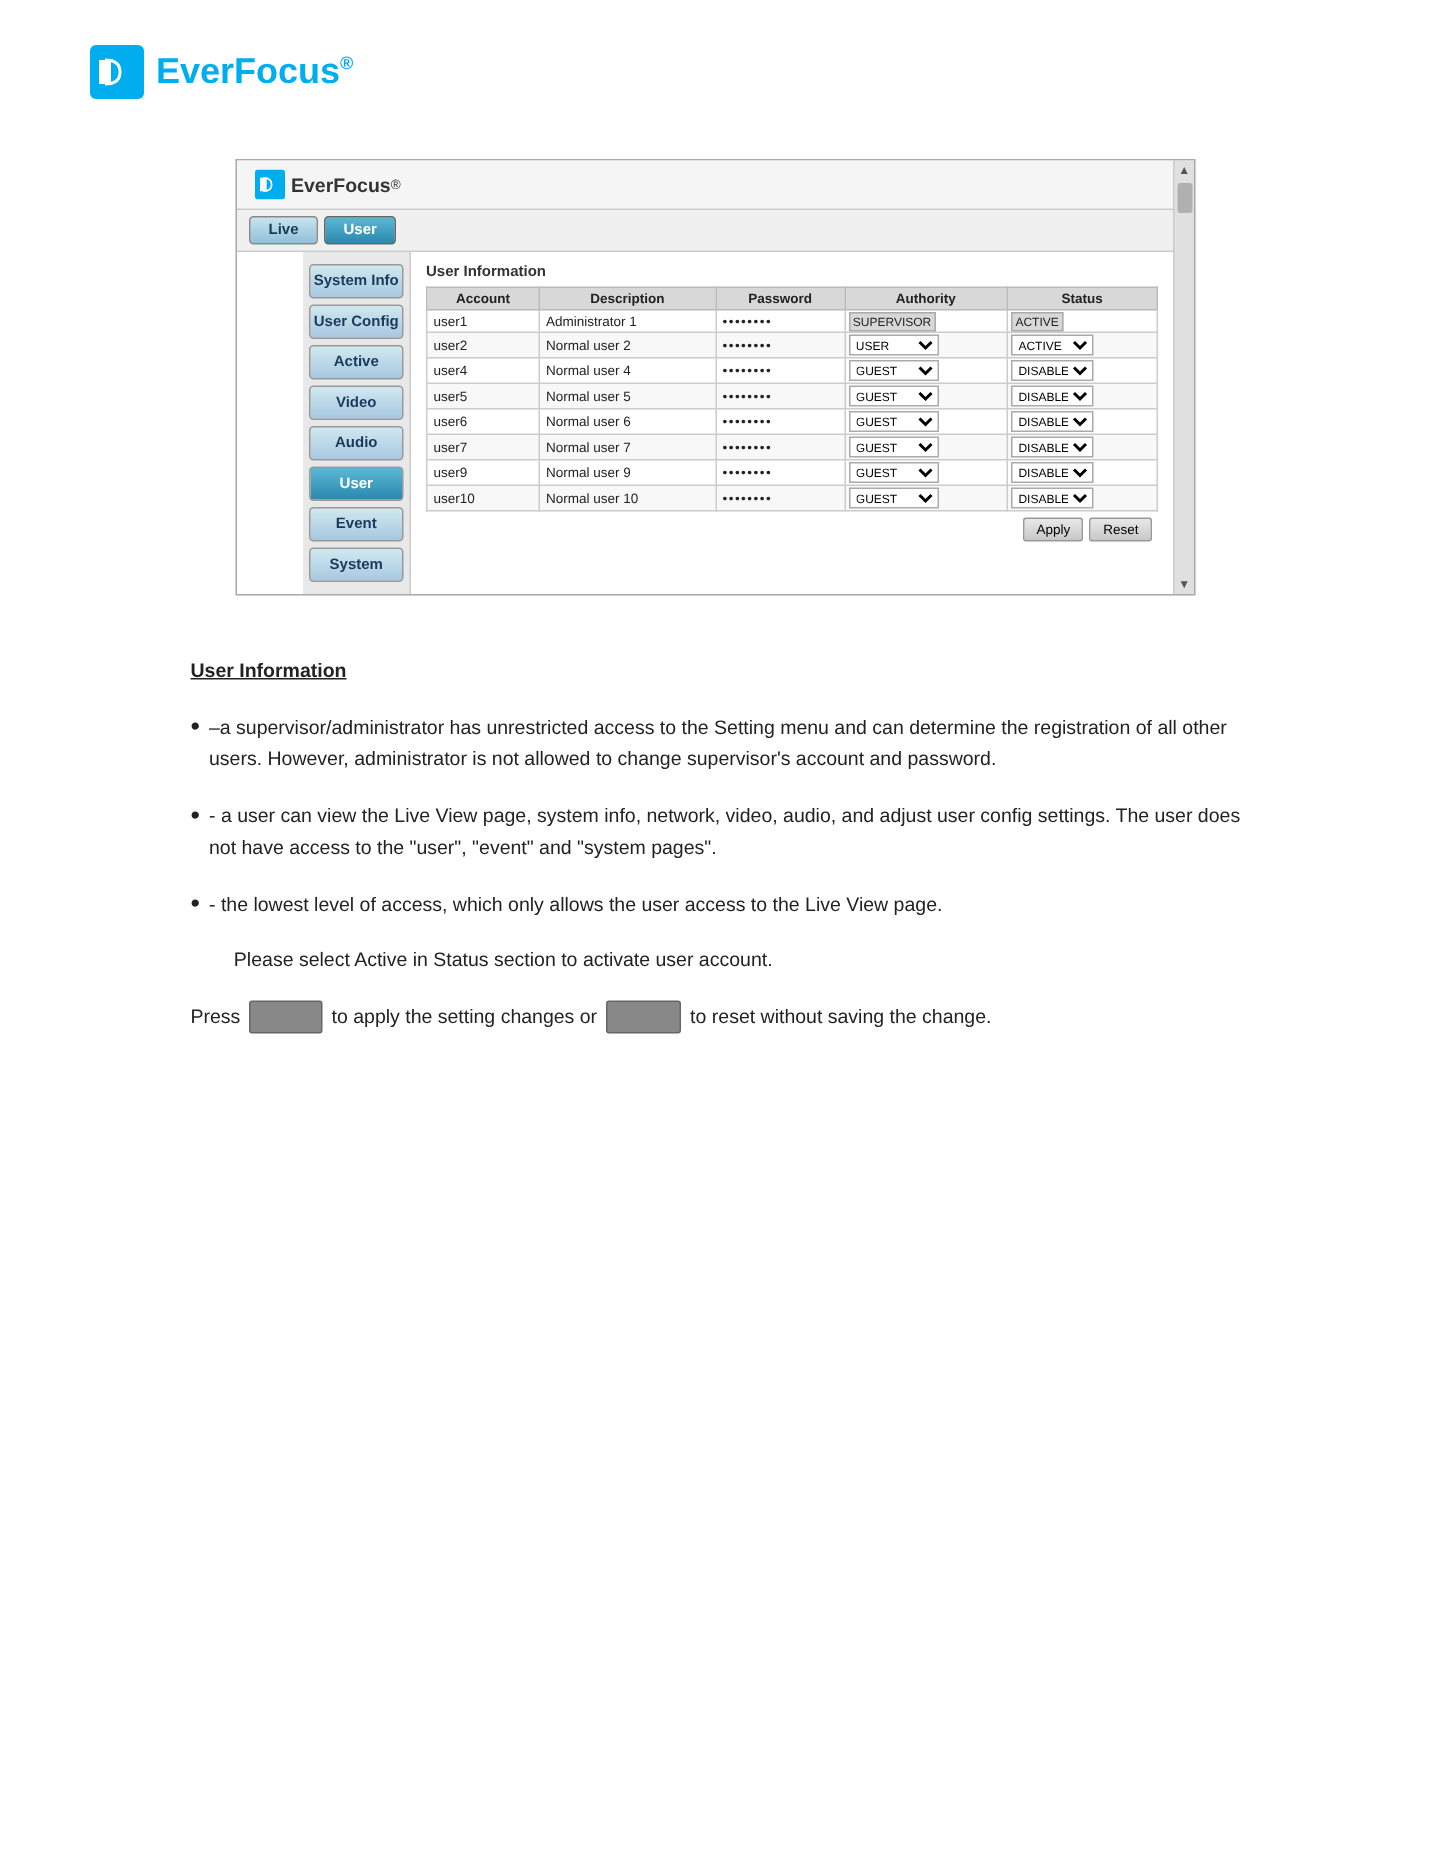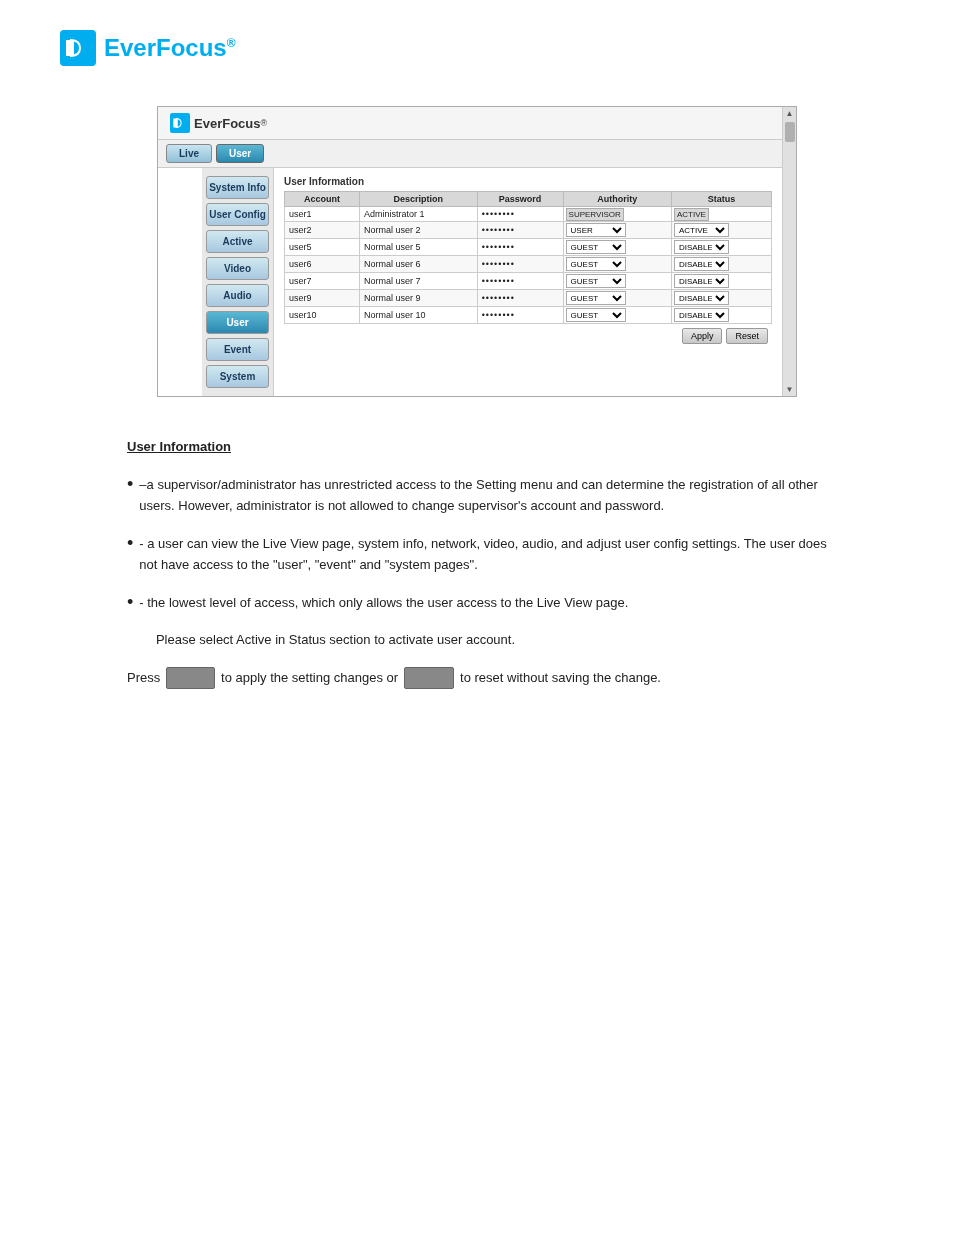--- a/index.html
+++ b/index.html
@@ -333,20 +333,27 @@
                     <td style="padding: 1px 2px;"><span class="authority-label">ACTIVE</span></td>
                   </tr>
                   <tr>
                     <td>user2</td>
                     <td>Normal user 2</td>
                     <td class="pwd-dots">••••••••</td>
                     <td style="padding: 1px 2px;"><select class="mini-select"><option value="SUPERVISOR">SUPERVISOR</option><option value="USER" selected="">USER</option><option value="GUEST">GUEST</option></select></td>
                     <td style="padding: 1px 2px;"><select class="status-select"><option value="ACTIVE">ACTIVE</option><option value="DISABLE">DISABLE</option></select></td>
                   </tr>
                   <tr>
+                    <td>user4</td>
+                    <td>Normal user 4</td>
+                    <td class="pwd-dots">••••••••</td>
+                    <td style="padding: 1px 2px;"><select class="mini-select"><option value="SUPERVISOR">SUPERVISOR</option><option value="USER">USER</option><option value="GUEST" selected="">GUEST</option></select></td>
+                    <td style="padding: 1px 2px;"><select class="status-select"><option value="ACTIVE">ACTIVE</option><option value="DISABLE" selected="">DISABLE</option></select></td>
+                  </tr>
+                  <tr>
                     <td>user5</td>
                     <td>Normal user 5</td>
                     <td class="pwd-dots">••••••••</td>
                     <td style="padding: 1px 2px;"><select class="mini-select"><option value="SUPERVISOR">SUPERVISOR</option><option value="USER">USER</option><option value="GUEST" selected="">GUEST</option></select></td>
                     <td style="padding: 1px 2px;"><select class="status-select"><option value="ACTIVE">ACTIVE</option><option value="DISABLE" selected="">DISABLE</option></select></td>
                   </tr>
                   <tr>
                     <td>user6</td>
                     <td>Normal user 6</td>
                     <td class="pwd-dots">••••••••</td>

